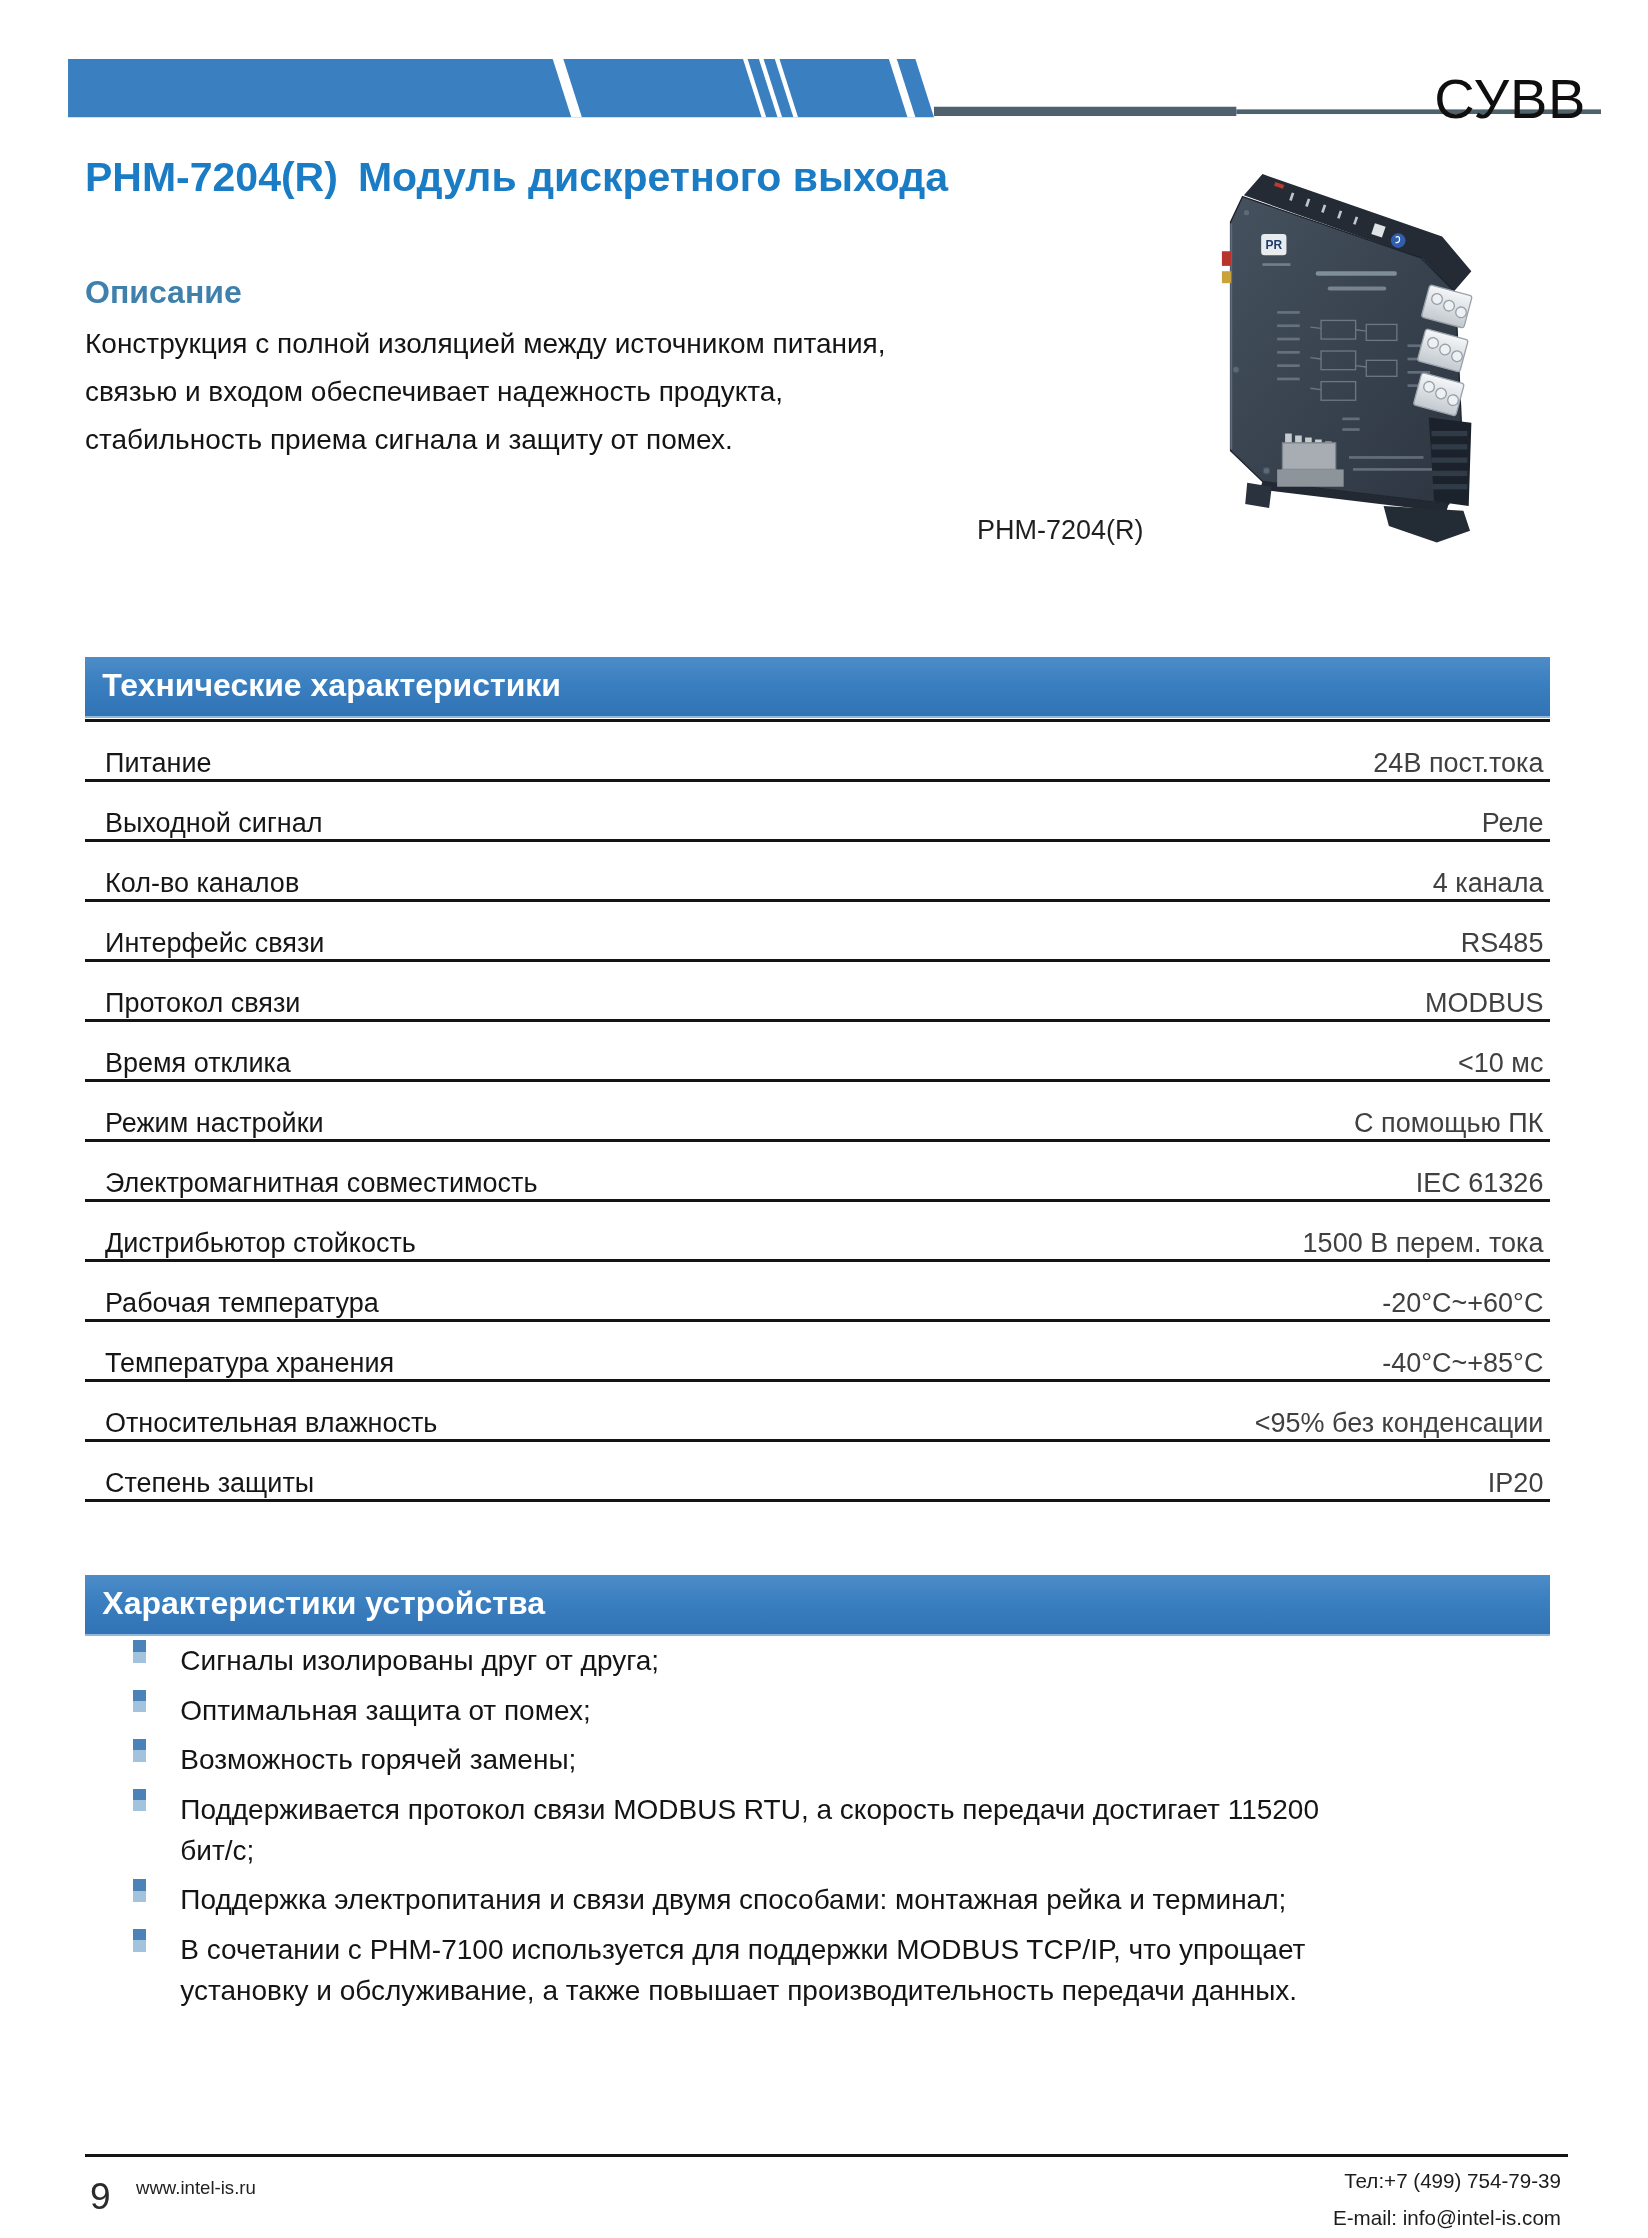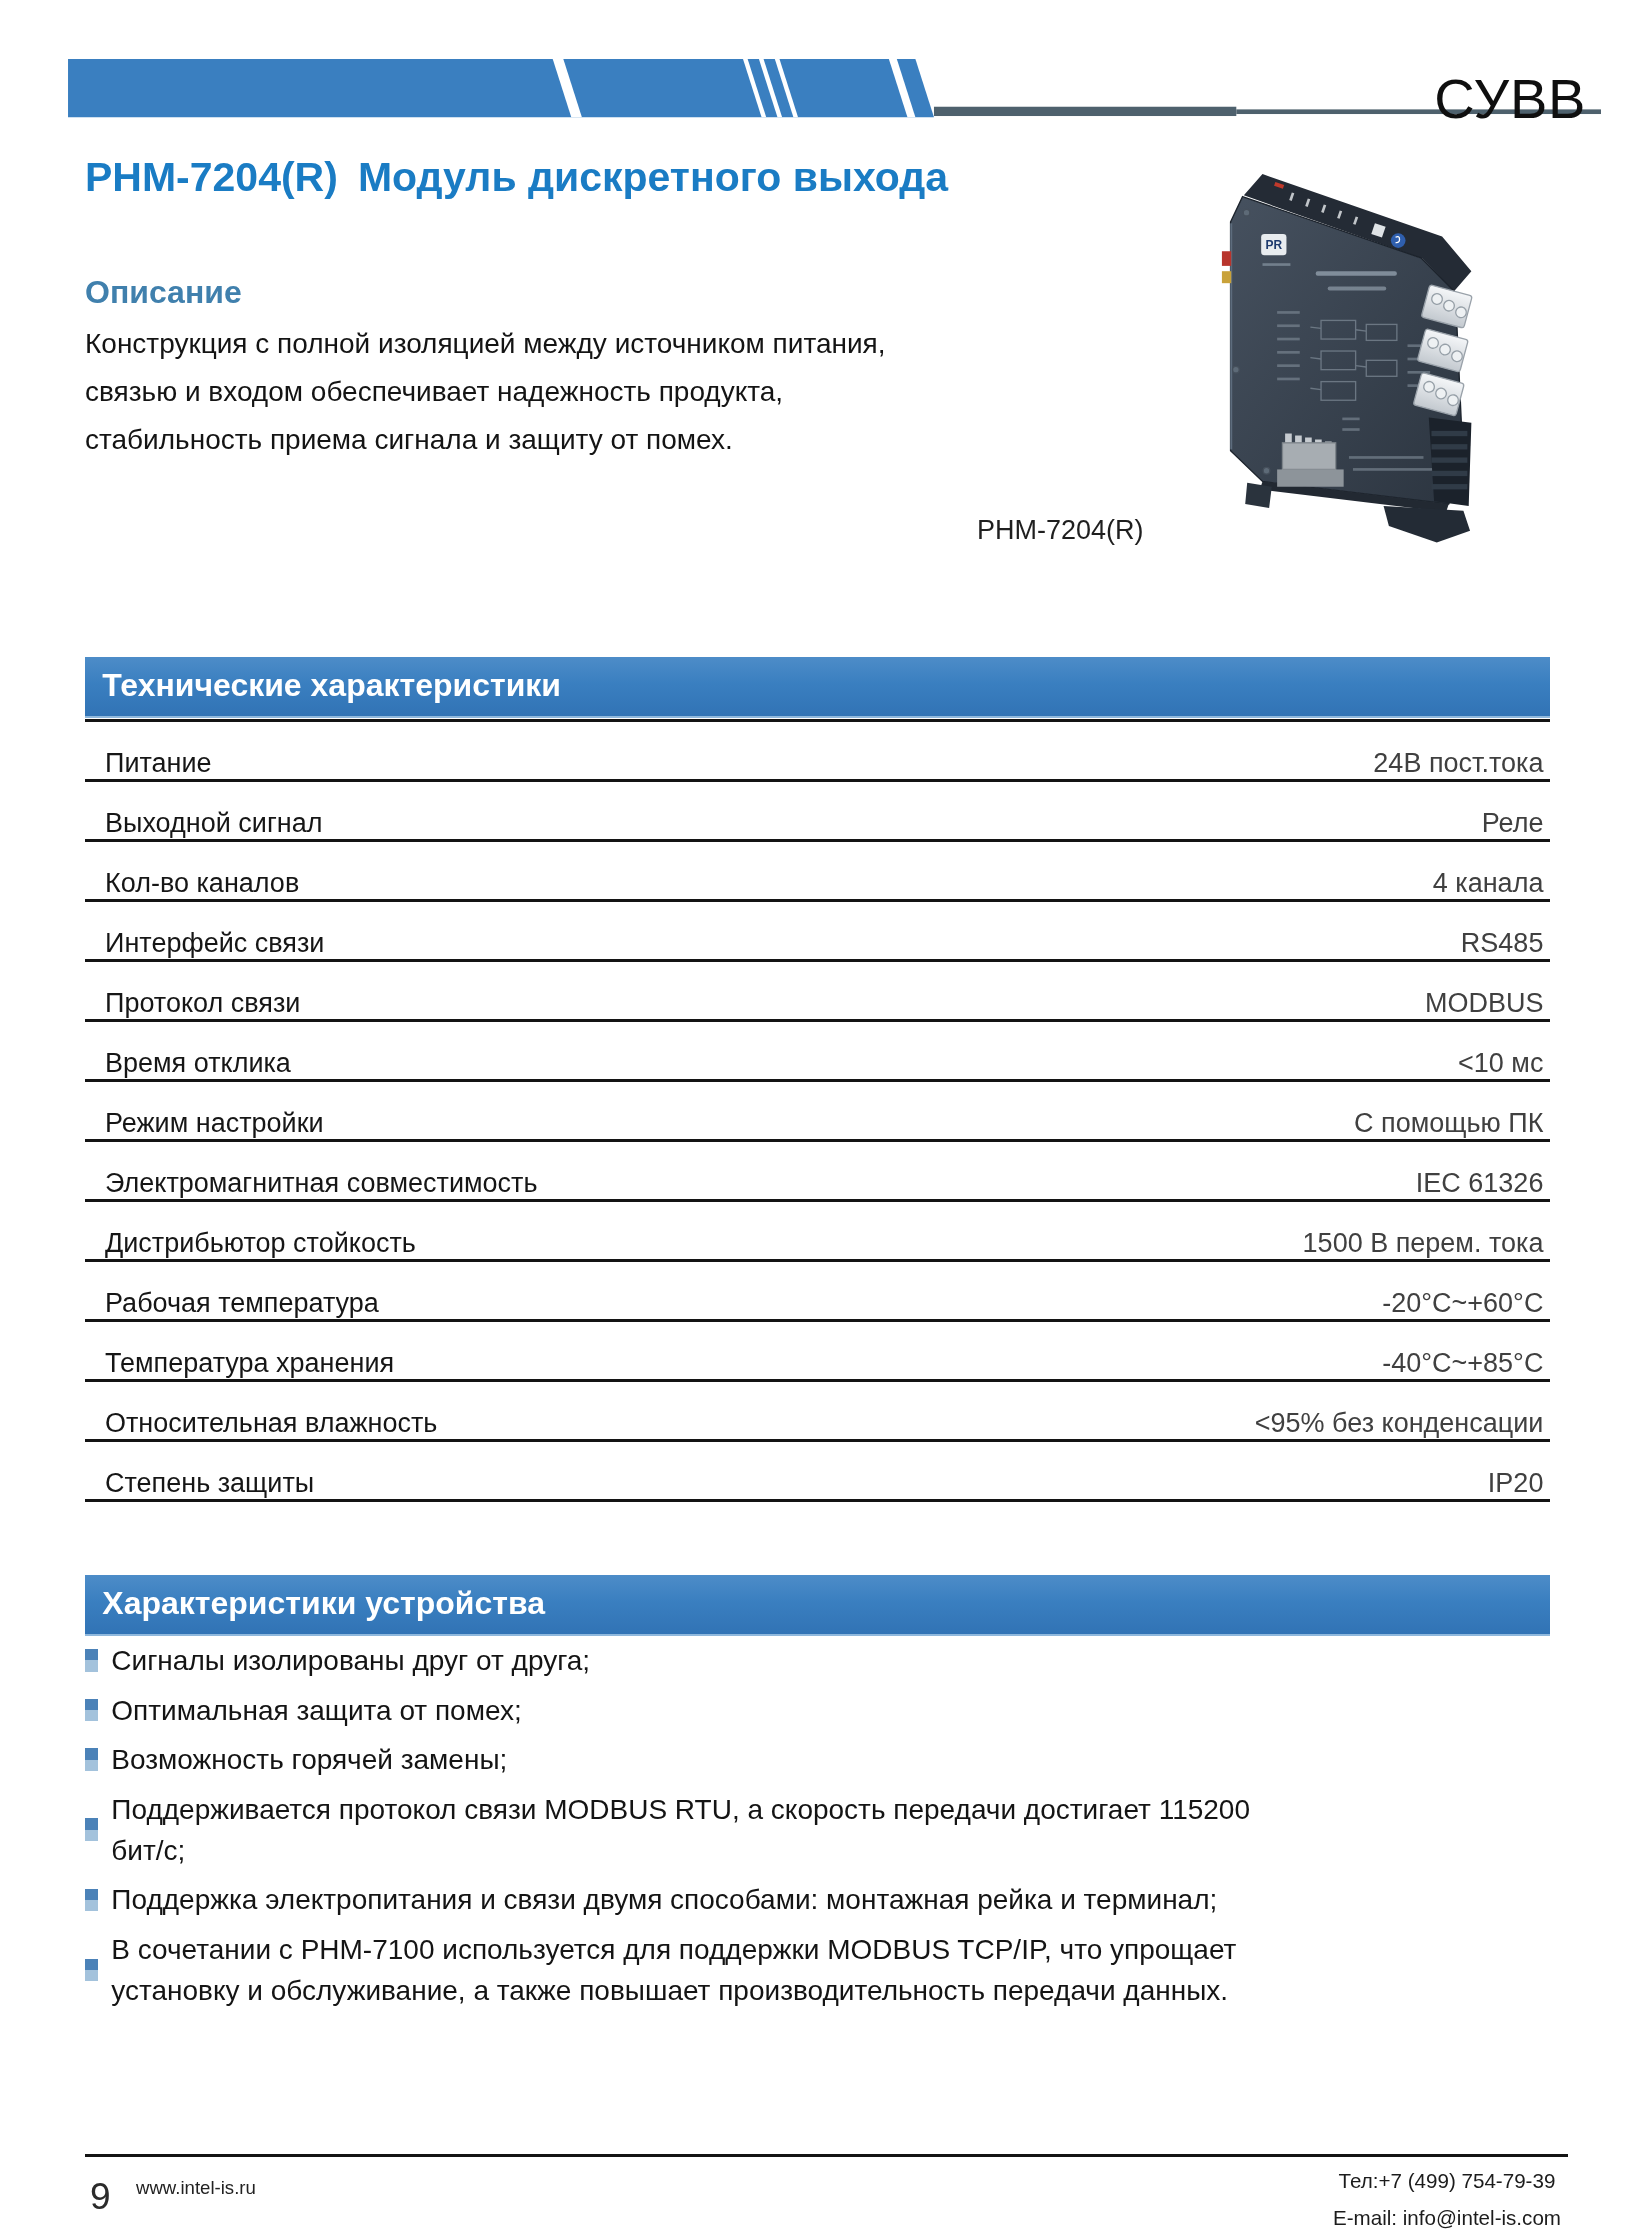--- a/index.html
+++ b/index.html
@@ -48,31 +48,31 @@
     display:flex; justify-content:space-between; align-items:flex-end;
     height:57px; border-top:3.3px solid #141414; padding:0 6.6px 0 20px;
     box-sizing:content-box; font-size:27px;
   }
   .spec-row:last-child { border-bottom:3.3px solid #141414; }
   .spec-label { color:#161616; }
   .spec-value { color:#404040; text-align:right; }
   
   .features { position:absolute; left:85px; top:1640px; width:1483px;
     display:flex; flex-direction:column; gap:8.6px; }
-  .feature { display:flex; align-items:center; gap:13px; min-height:41px; }
+  .feature { display:flex; align-items:flex-start; gap:34px; min-height:41px;margin-left:48px; }
   .bullet {
     width:13.3px; height:22.6px; flex:0 0 auto;
     background:linear-gradient(180deg,#4b82b8 0%, #4b82b8 50%, #a3c2dc 50%, #a3c2dc 100%);
   }
   .feature-text { font-size:28px; line-height:41px; color:#141414; white-space:pre-line; }
   
   .footer-rule { position:absolute; left:85px; top:2154px; width:1483px; height:3.3px; background:#141414; }
   .page-number { position:absolute; left:90px; top:2176px; font-size:37px; color:#2b2b2b; }
   .footer-left { position:absolute; left:136px; top:2169px; font-size:18.6px; line-height:37px; color:#222; }
-  .footer-right { position:absolute; right:88px; top:2162px; font-size:20.6px; line-height:37px; color:#1c1c1c; text-align:center; }
+  .footer-right { position:absolute; right:88px; top:2162px; font-size:20.6px; line-height:37px; color:#1c1c1c; text-align:right; }
 </style>
 </head>
 <body>
 
 <div class="page">
 
   <svg class="header-band" viewBox="0 0 2315 92" aria-hidden="true">
     <polygon points="0,0 1278,0 1306,88 0,88" fill="#3a7fc0"></polygon>
     <g fill="#ffffff">
       <polygon points="731,0 747,0 775,88 759,88"></polygon>

